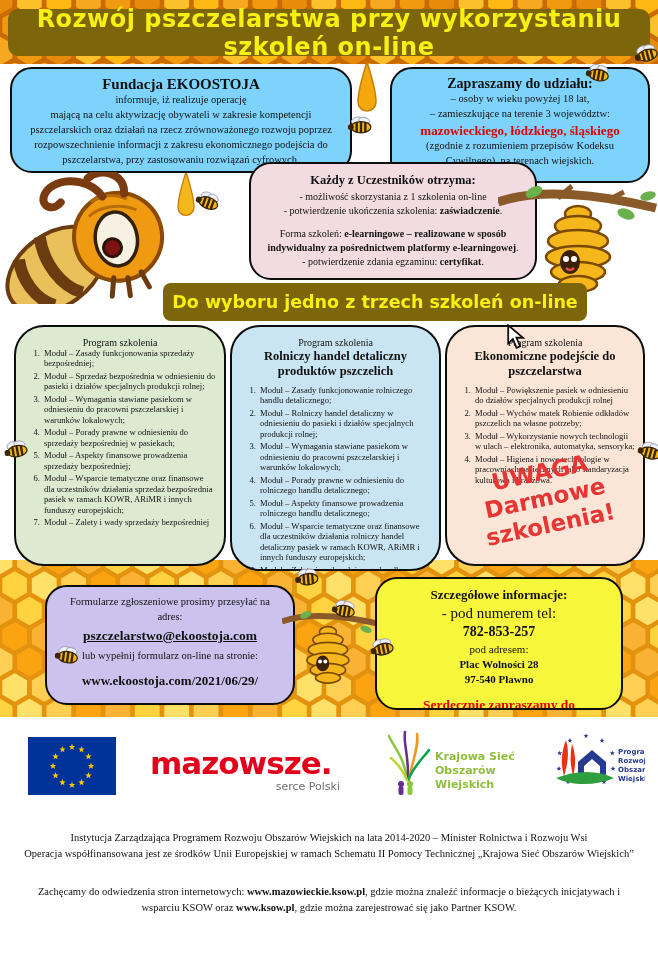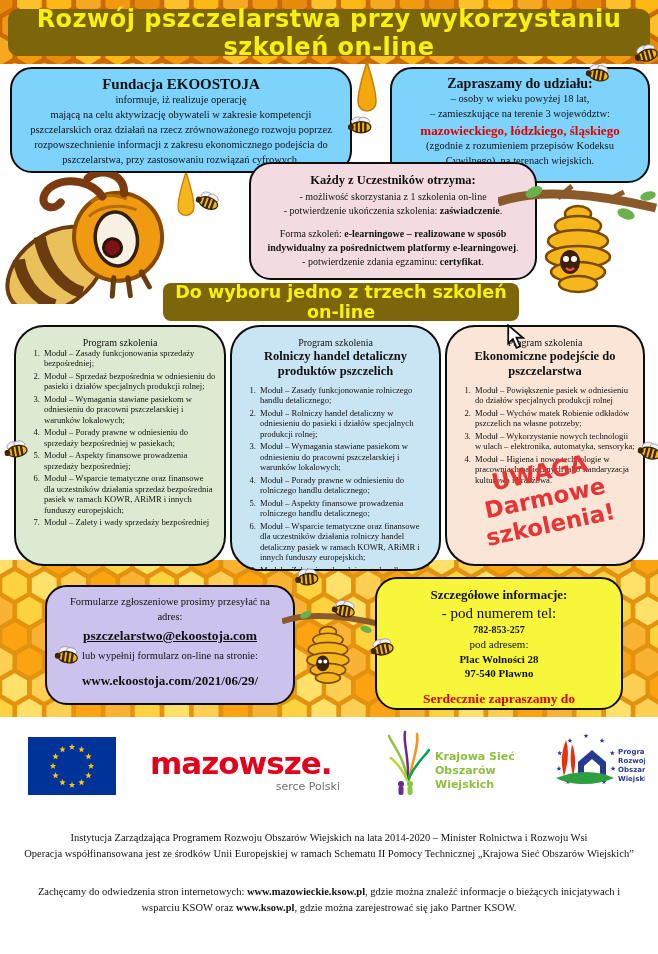--- a/index.html
+++ b/index.html
@@ -9,21 +9,21 @@
   svg{display:block;}
 
   
   .honey-band{position:absolute;left:0;width:658px;overflow:hidden;}
 
   
   .banner{position:absolute;background:#7d650a;border-radius:10px;display:flex;
           align-items:center;justify-content:center;text-align:center;
           font-family:"DejaVu Sans", sans-serif;font-weight:bold;color:#f8ef13;}
   .banner.main{left:8px;top:9px;width:642px;height:47px;font-size:24px;letter-spacing:.5px;}
-  .banner.sub{left:163px;top:283px;width:356px;height:38px;font-size:17.5px;border-radius:8px;}
+  .banner.sub{left:163px;top:283px;width:424px;height:38px;font-size:17.5px;border-radius:8px;}
 
   
   .box{position:absolute;border:2.5px solid #0d0d0d;border-radius:22px;
        text-align:center;box-sizing:border-box;overflow:hidden;}
   .box-cream{background:#7dd3fc;}
   .box-pink{background:#f2dce2;}
   .box-green{background:#dcead2;border-radius:30px;}
   .box-blue{background:#c9e4f3;border-radius:30px;}
   .box-peach{background:#fbe5d6;border-radius:30px;}
   .box-purple{background:#cbc3ee;}
@@ -557,21 +557,21 @@
       <ellipse cx="70" cy="110" rx="19" ry="8"></ellipse>
     </g>
     <ellipse cx="62" cy="88" rx="10" ry="12" fill="#3d2106"></ellipse>
     <circle cx="58" cy="85" r="3" fill="#ffffff"></circle>
       <circle cx="66" cy="85" r="3" fill="#ffffff"></circle>
   </svg>
 
   <div class="box box-yellow" style="left:375px;top:577px;width:248px;height:133px;padding:8px 12px;">
     <div class="b" style="font-size:13px;">Szczegółowe informacje:</div>
     <div style="font-size:15px;line-height:1.35;">- pod numerem tel:</div>
-    <div class="b" style="font-size:10px;line-height:1.35;font-family:Liberation Serif, serif;">782-853-257</div>
+    <div class="b" style="font-size:14px;line-height:1.35;font-family:Liberation Serif, serif;">782-853-257</div>
     <div style="font-size:11px;line-height:1.35;">pod adresem:</div>
     <div class="b" style="font-size:11px;line-height:1.35;">Plac Wolności 28</div>
     <div class="b" style="font-size:11px;line-height:1.35;">97-540 Pławno</div>
     <div class="b red" style="font-size:13.5px;margin-top:9px;line-height:1.3;color:#e00000;">
       <div>Serdecznie zapraszamy do</div>
       <div>udziału w projekcie</div>
     </div>
   </div>
 
   <svg class="abs" style="left:28px;top:737px;" width="88" height="58" viewBox="0 0 88 58">

